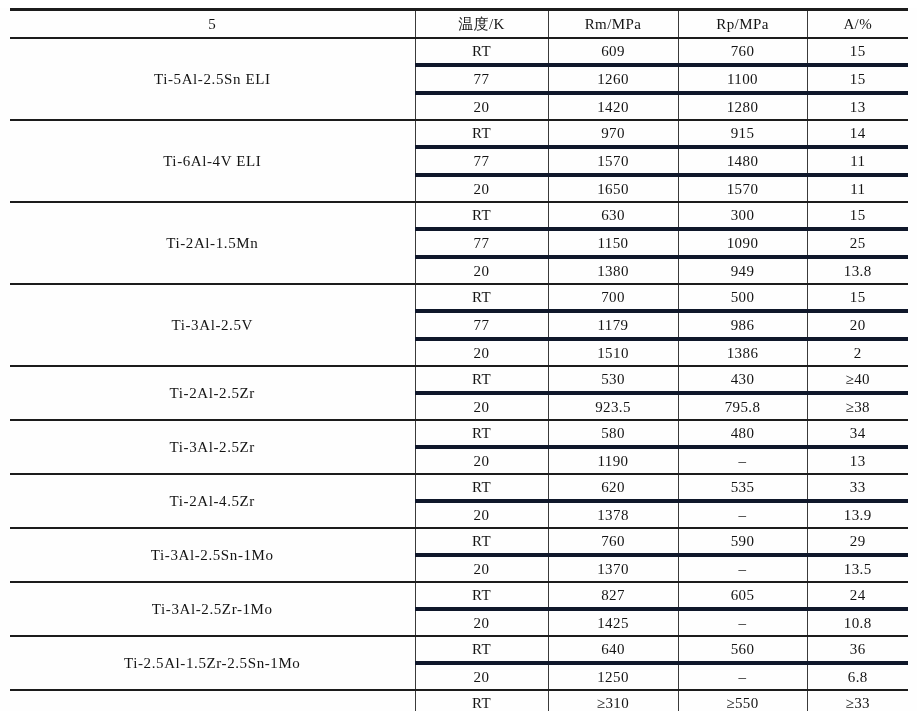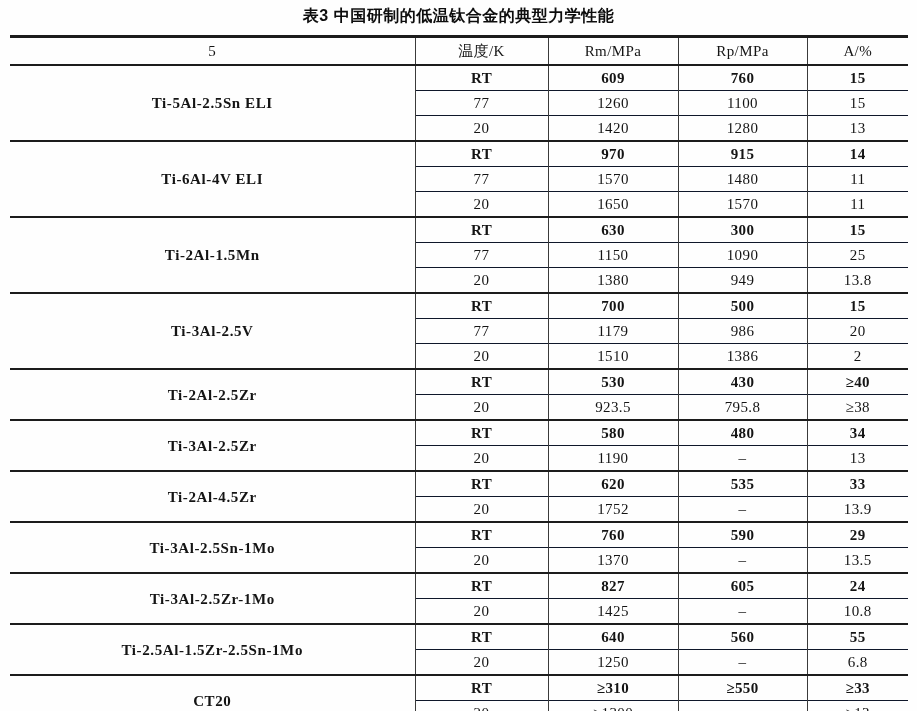--- a/index.html
+++ b/index.html
@@ -53,35 +53,34 @@
     font-weight: normal;
     height: 26px;
     line-height: 26px;
     border-top: 3px solid #1c1c1c;
     border-bottom: 2px solid #1c1c1c;
     font-size: 15px;
   }
   
   .vline { border-left: 1px solid #3a3a3a; }
   
-  td.subline { border-top: 1px solid #0f172a; }
-  
-  tr.group-start > th, tr.group-start > td { border-top: 2px solid #1c1c1c; font-weight: bold; }
+  td.subline { border-top: 4px solid #0f172a; }
+  
+  tr.group-start > th, tr.group-start > td { border-top: 2px solid #1c1c1c; }
   
   tr.last-row > td, td.last-cell { border-bottom: 3px solid #1c1c1c; }
 
   td.alloy-name {
     letter-spacing: 0.6px;
   }
 </style>
 </head>
 <body>
 
 <div class="page">
-  <div class="table-title">表3  中国研制的低温钛合金的典型力学性能</div>
 
   <table class="data-table">
     <colgroup>
       <col class="c-alloy">
       <col class="c-temp">
       <col class="c-rm">
       <col class="c-rp">
       <col class="c-a">
     </colgroup>
     <thead>
@@ -198,21 +197,21 @@
         </tr>
         <tr class="group-start">
           <td rowspan="2" class="alloy-name">Ti-2Al-4.5Zr</td>
           <td class="vline">RT</td>
           <td class="vline">620</td>
           <td class="vline">535</td>
           <td class="vline">33</td>
         </tr>
         <tr>
           <td class="vline subline">20</td>
-          <td class="vline subline">1752</td>
+          <td class="vline subline">1378</td>
           <td class="vline subline">–</td>
           <td class="vline subline">13.9</td>
         </tr>
         <tr class="group-start">
           <td rowspan="2" class="alloy-name">Ti-3Al-2.5Sn-1Mo</td>
           <td class="vline">RT</td>
           <td class="vline">760</td>
           <td class="vline">590</td>
           <td class="vline">29</td>
         </tr>
@@ -233,21 +232,21 @@
           <td class="vline subline">20</td>
           <td class="vline subline">1425</td>
           <td class="vline subline">–</td>
           <td class="vline subline">10.8</td>
         </tr>
         <tr class="group-start">
           <td rowspan="2" class="alloy-name">Ti-2.5Al-1.5Zr-2.5Sn-1Mo</td>
           <td class="vline">RT</td>
           <td class="vline">640</td>
           <td class="vline">560</td>
-          <td class="vline">55</td>
+          <td class="vline">36</td>
         </tr>
         <tr>
           <td class="vline subline">20</td>
           <td class="vline subline">1250</td>
           <td class="vline subline">–</td>
           <td class="vline subline">6.8</td>
         </tr>
         <tr class="group-start">
           <td rowspan="2" class="alloy-name last-cell">CT20</td>
           <td class="vline">RT</td>

